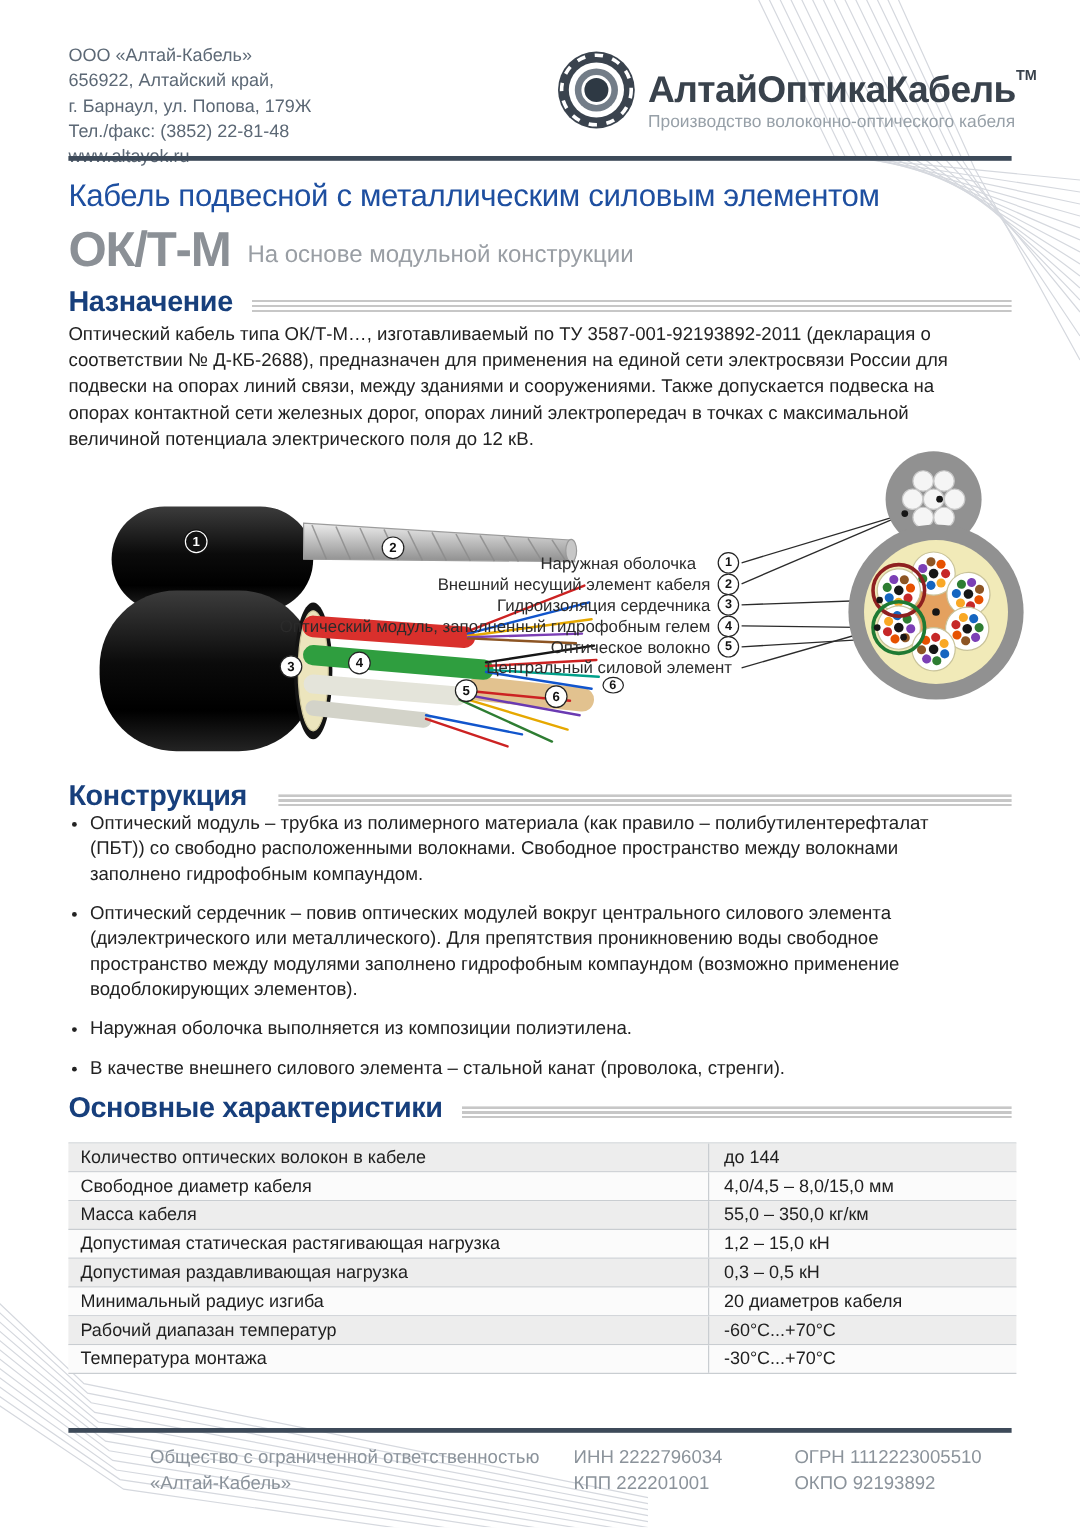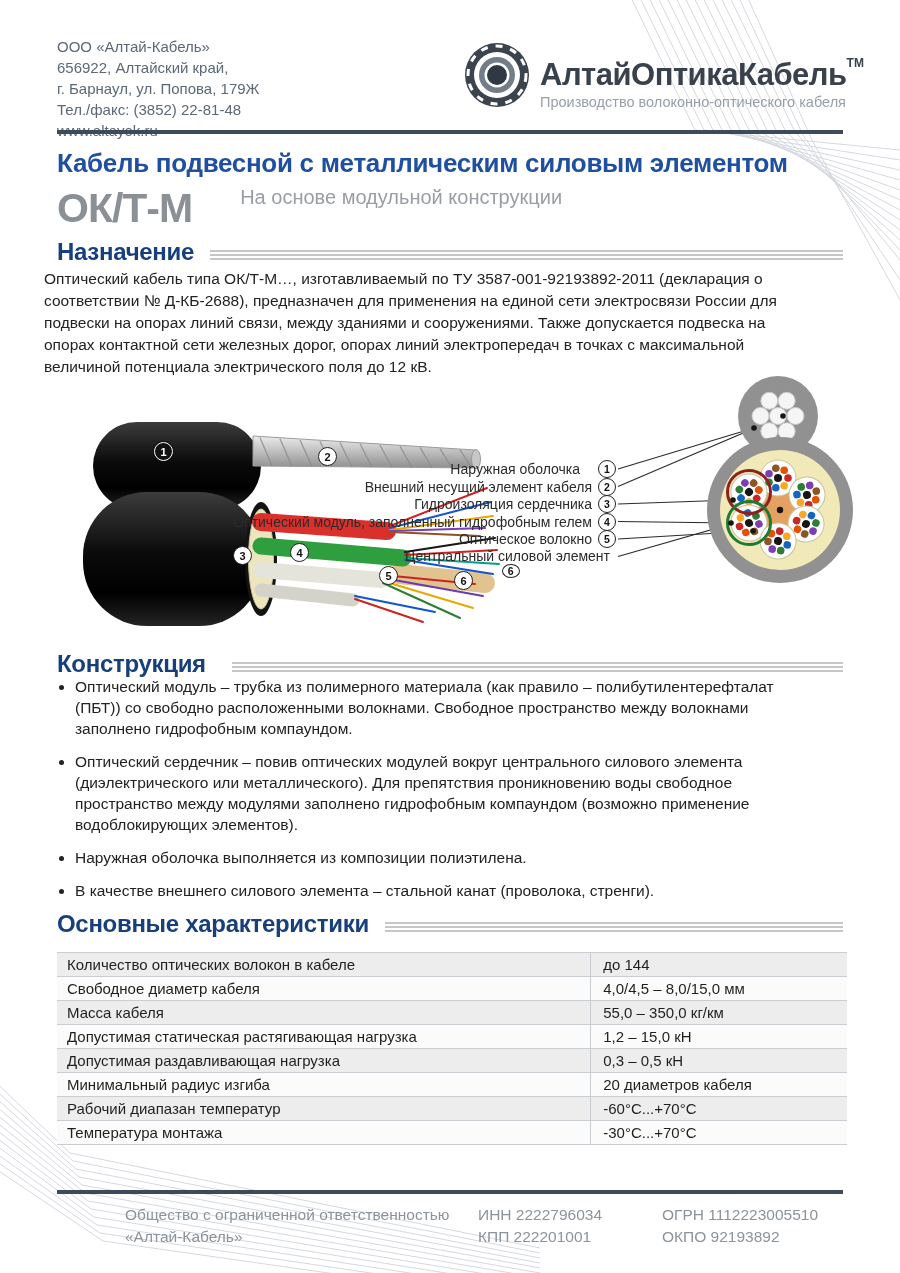--- a/index.html
+++ b/index.html
@@ -10,29 +10,29 @@
   .deco{position:absolute;z-index:0;pointer-events:none;}
   
   .address{left:57px;top:36px;font-size:15px;line-height:21px;color:#5c6875;z-index:2;}
   .logo{left:462px;top:40px;width:70px;height:70px;z-index:2;}
   .brand-block{left:540px;top:46px;z-index:2;white-space:nowrap;}
   .brand-name{font-size:31px;font-weight:bold;color:#39424c;letter-spacing:-0.5px;line-height:34px;}
   .brand-name sup{font-size:12px;font-weight:bold;vertical-align:18px;letter-spacing:0;}
   .tagline{font-size:14.5px;color:#97a0a8;margin-top:2px;}
   .rule-top{left:57px;top:130px;width:786px;height:4px;background:#3d4a59;z-index:2;}
   
-  .doc-title{left:57px;top:148px;width:800px;font-size:26px;font-weight:bold;color:#1e4fa0;letter-spacing:-0.3px;z-index:2;}
-  .model-row{left:57px;top:186px;display:flex;z-index:2;gap:34px;}
+  .doc-title{left:57px;top:148px;width:800px;font-size:26px;font-weight:normal;color:#1e4fa0;letter-spacing:-0.3px;z-index:2;}
+  .model-row{left:57px;top:186px;display:flex;align-items:flex-end;z-index:2;}
   .model{font-size:41px;font-weight:bold;color:#8b9096;letter-spacing:-1px;line-height:44px;}
   .model-sub{font-size:20px;color:#999ea4;margin-left:14px;padding-bottom:6px;}
   .section-h{left:57px;width:786px;display:flex;align-items:center;z-index:2;}
   .section-h h2{margin:0;font-size:24px;font-weight:bold;color:#173f7c;letter-spacing:-0.3px;white-space:nowrap;}
   .h-rule{flex:1;height:10px;margin-left:16px;margin-top:6px;
           background:repeating-linear-gradient(to bottom,#c7c7c7 0 2px,rgba(255,255,255,0) 2px 4px);}
-  .body-text{left:44px;width:760px;font-size:15.5px;line-height:22px;color:#222;z-index:2;}
+  .body-text{left:57px;width:760px;font-size:15.5px;line-height:22px;color:#222;z-index:2;}
   
   .bullets{left:57px;top:676px;width:745px;z-index:2;margin:0;padding:0 0 0 18px;}
   .bullets li{font-size:15.5px;line-height:21px;margin-bottom:12px;color:#222;}
   
   .diagram{left:55px;top:370px;width:810px;height:282px;z-index:1;}
   .diagram svg{position:absolute;left:0;top:0;}
   .badge{position:absolute;width:17px;height:17px;border-radius:50%;background:#fff;border:1.5px solid #222;
          color:#111;font-size:11px;font-weight:bold;display:flex;align-items:center;justify-content:center;z-index:3;}
   .badge.dark{background:#111;border-color:#fff;color:#fff;box-shadow:0 0 0 1px #111;}
   .callout-row{position:absolute;height:18px;display:flex;align-items:center;z-index:3;right:249px;}

